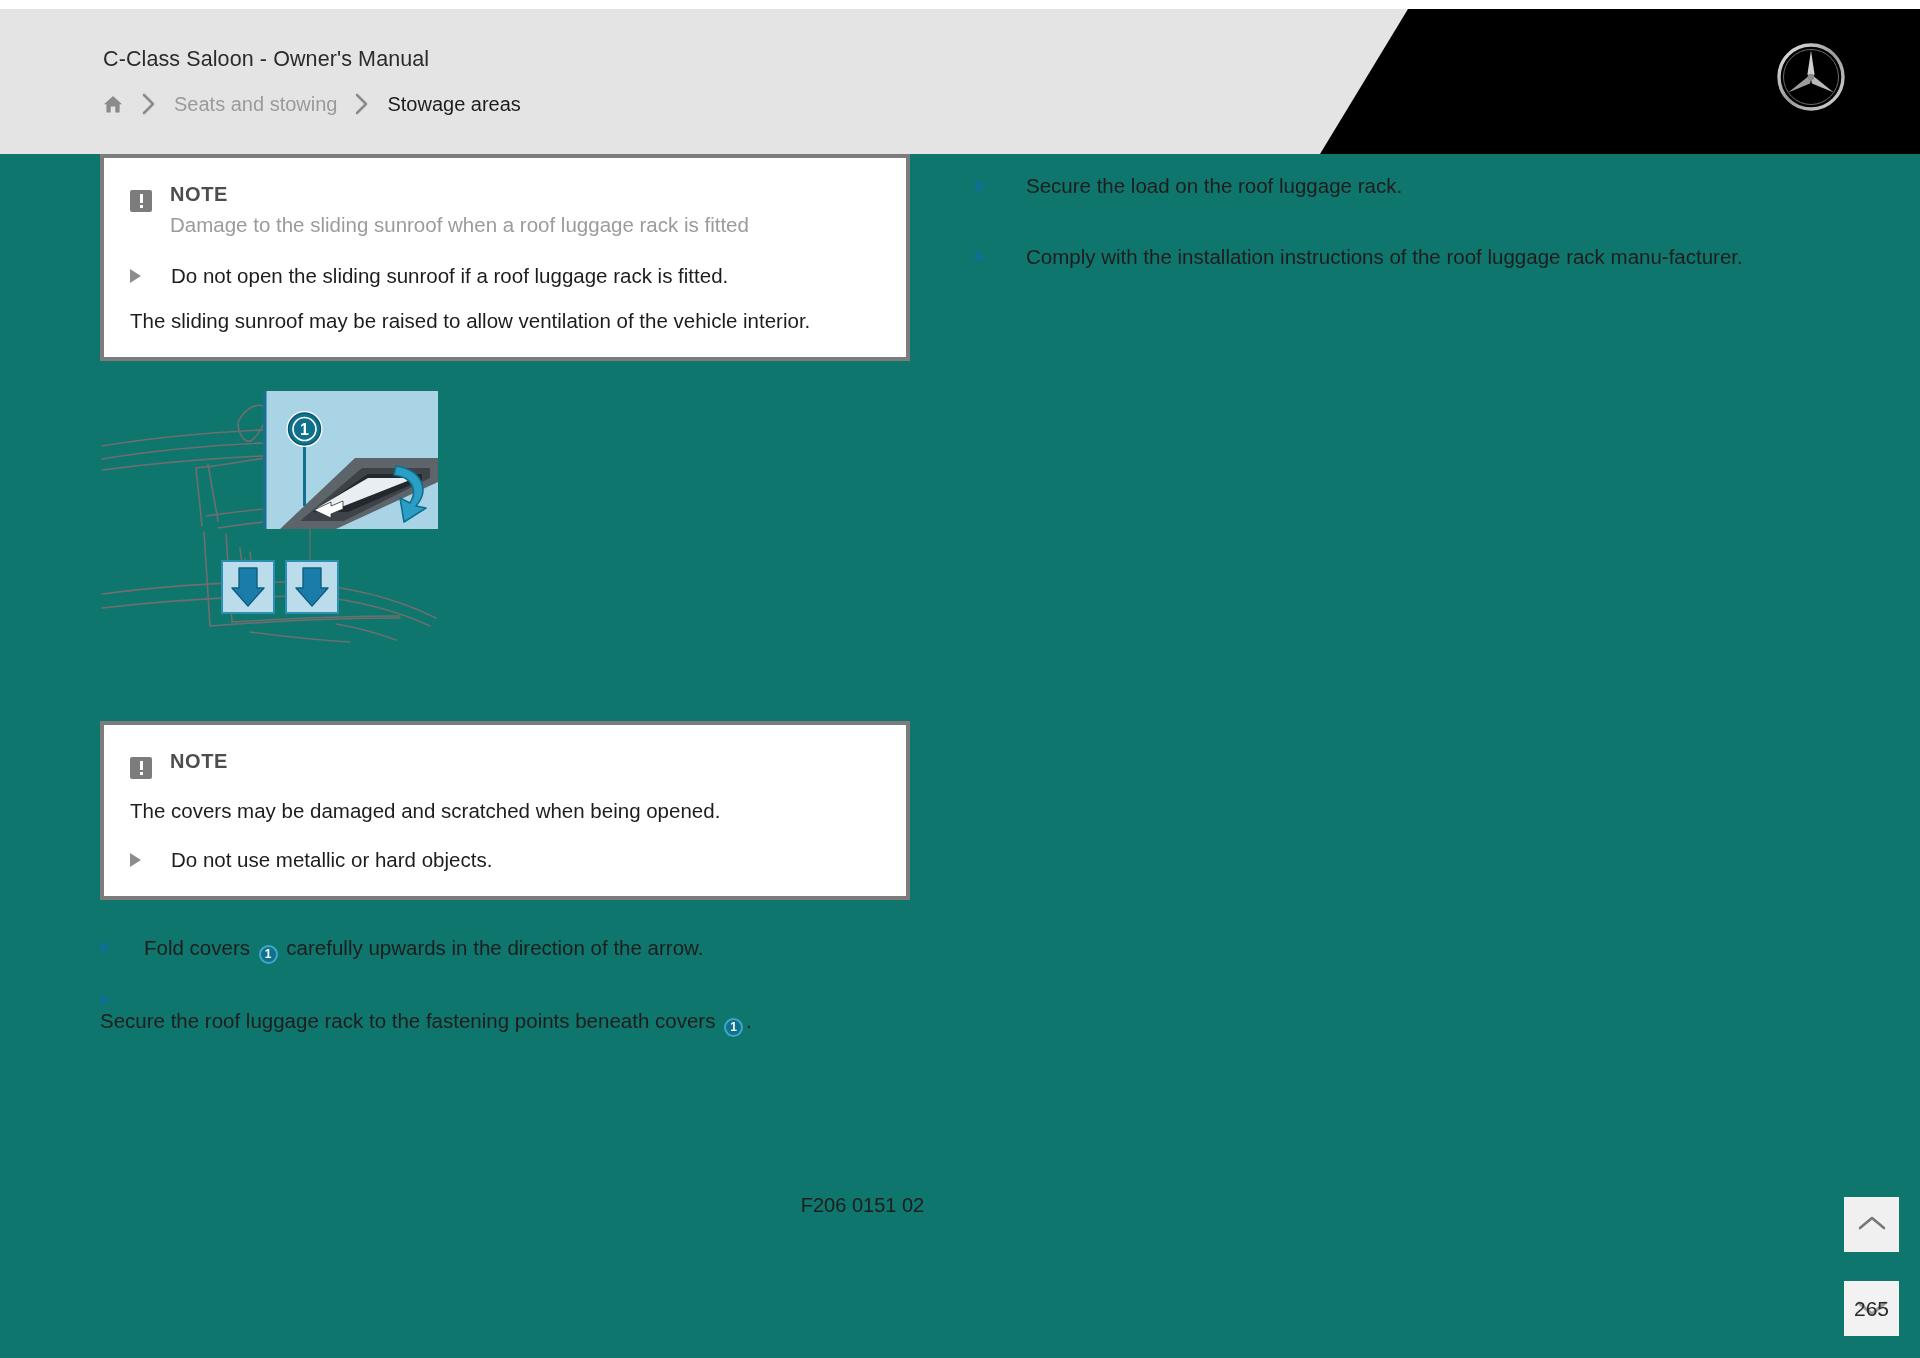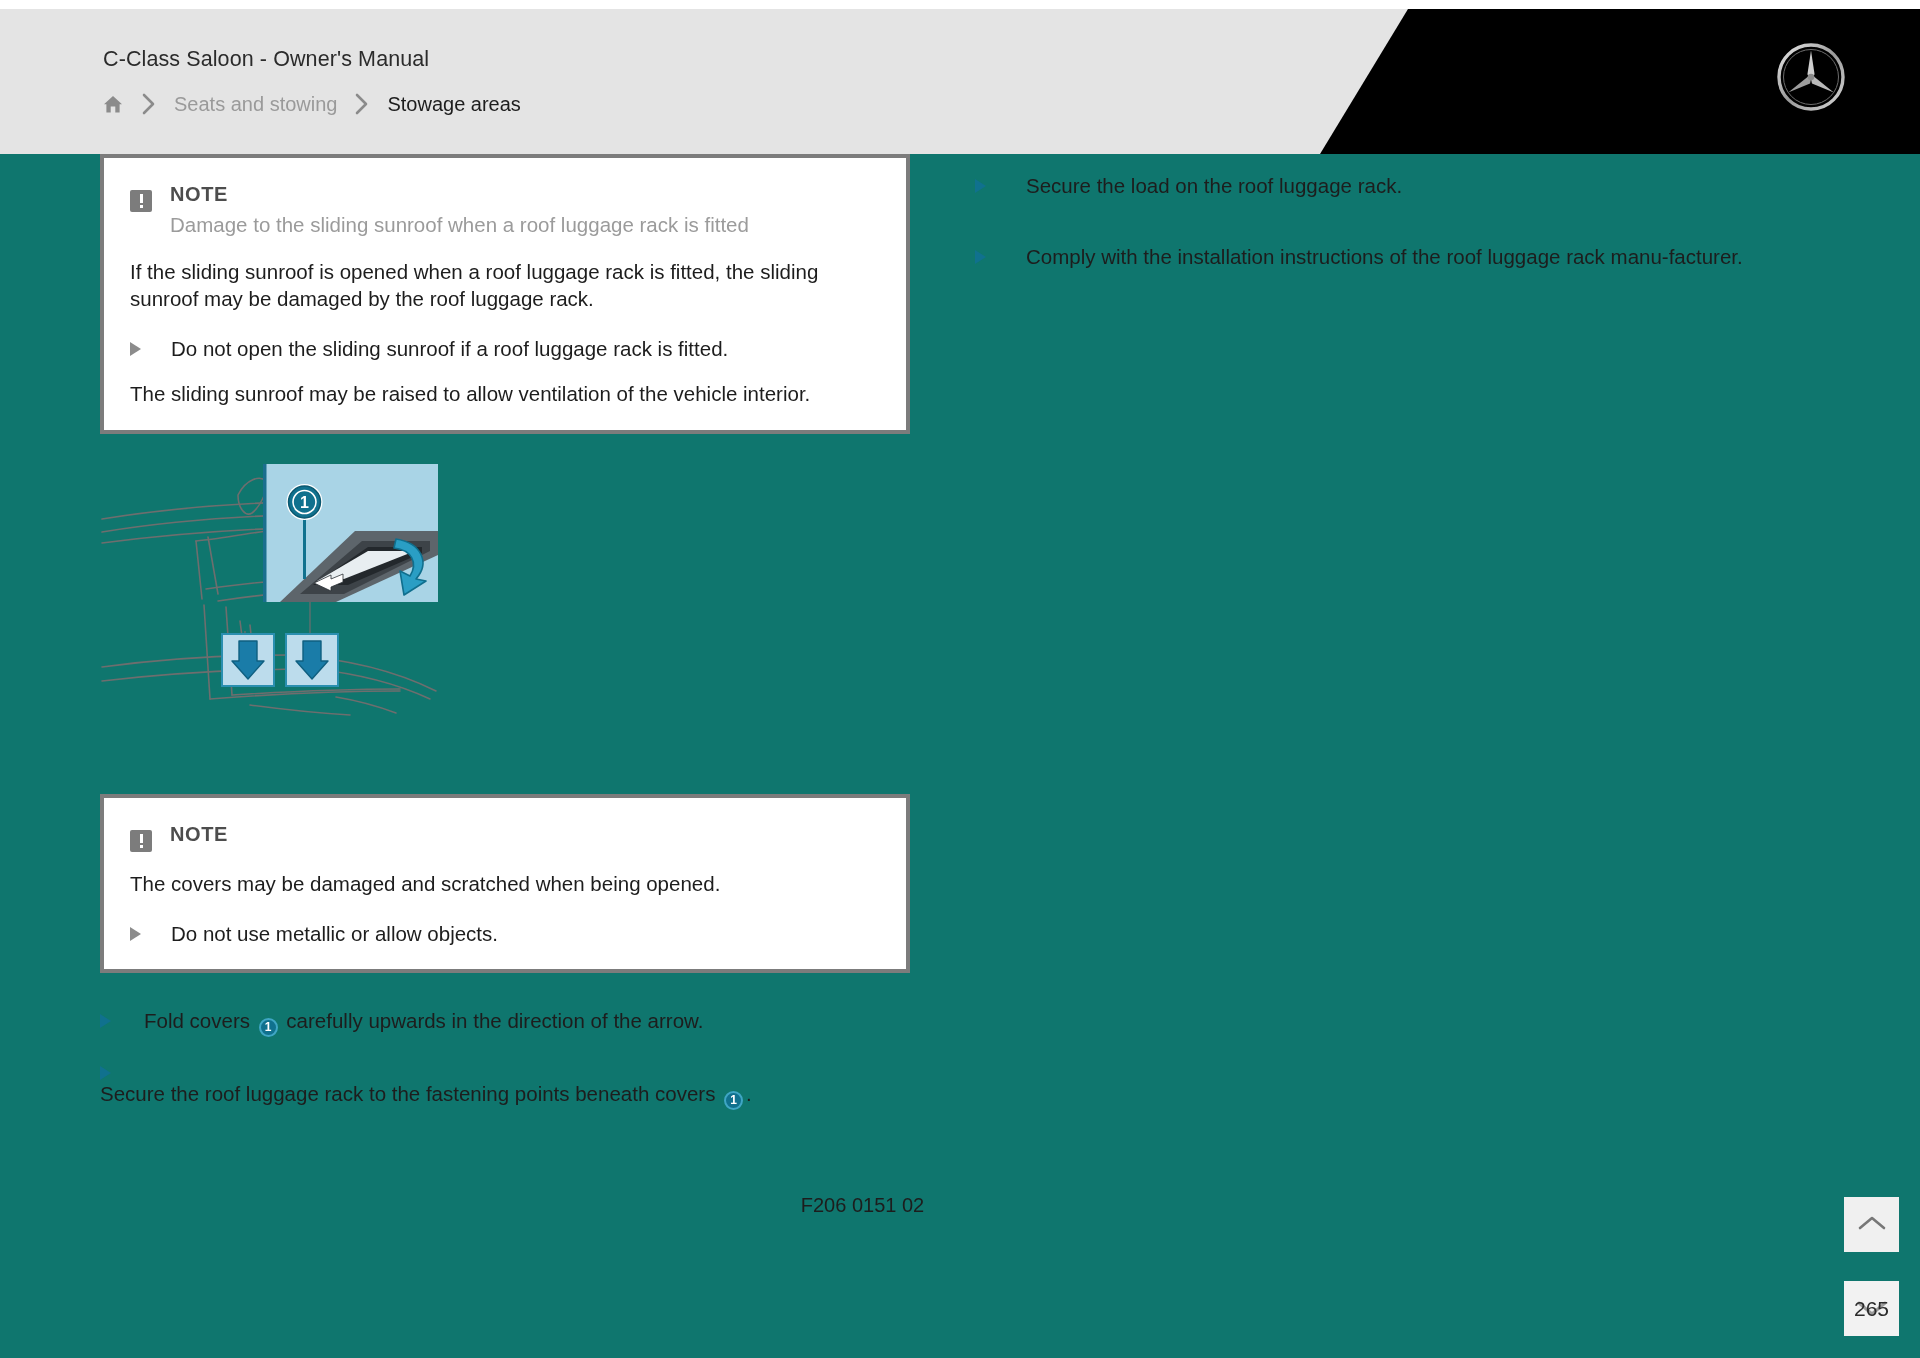--- a/index.html
+++ b/index.html
@@ -295,21 +295,20 @@
     <div class="col-left">
 
       <div class="note-box">
         <div class="note-head">
           <div class="note-icon"></div>
           <div class="note-headtexts">
             <div class="note-label">NOTE</div>
             <div class="note-subtitle">Damage to the sliding sunroof when a roof luggage rack is fitted</div>
           </div>
         </div>
-        <div class="note-para">If the sliding sunroof is opened when a roof luggage rack is fitted, the sliding sunroof may be damaged by the roof luggage rack.</div>
         <div class="note-bullets">
           <div class="bullet note-inner">
             <span class="bullet-tri"></span>
             <span class="bullet-gap"></span>
             <span class="bullet-text">Do not open the sliding sunroof if a roof luggage rack is fitted.</span>
           </div>
         </div>
         <div class="note-para">The sliding sunroof may be raised to allow ventilation of the vehicle interior.</div>
       </div>
 
@@ -401,21 +400,21 @@
           <div class="note-icon"></div>
           <div class="note-headtexts">
             <div class="note-label">NOTE</div>
           </div>
         </div>
         <div class="note-para">The covers may be damaged and scratched when being opened.</div>
         <div class="note-bullets">
           <div class="bullet note-inner">
             <span class="bullet-tri"></span>
             <span class="bullet-gap"></span>
-            <span class="bullet-text">Do not use metallic or allow objects.</span>
+            <span class="bullet-text">Do not use metallic or hard objects.</span>
           </div>
         </div>
       </div>
 
       <div style="margin-top:34px;">
         <div class="bullet">
           <span class="bullet-tri blue"></span>
           <span class="bullet-gap"></span>
           <span class="bullet-text">Fold covers <span class="circnum">1</span> carefully upwards in the direction of the arrow.</span>
         </div>

